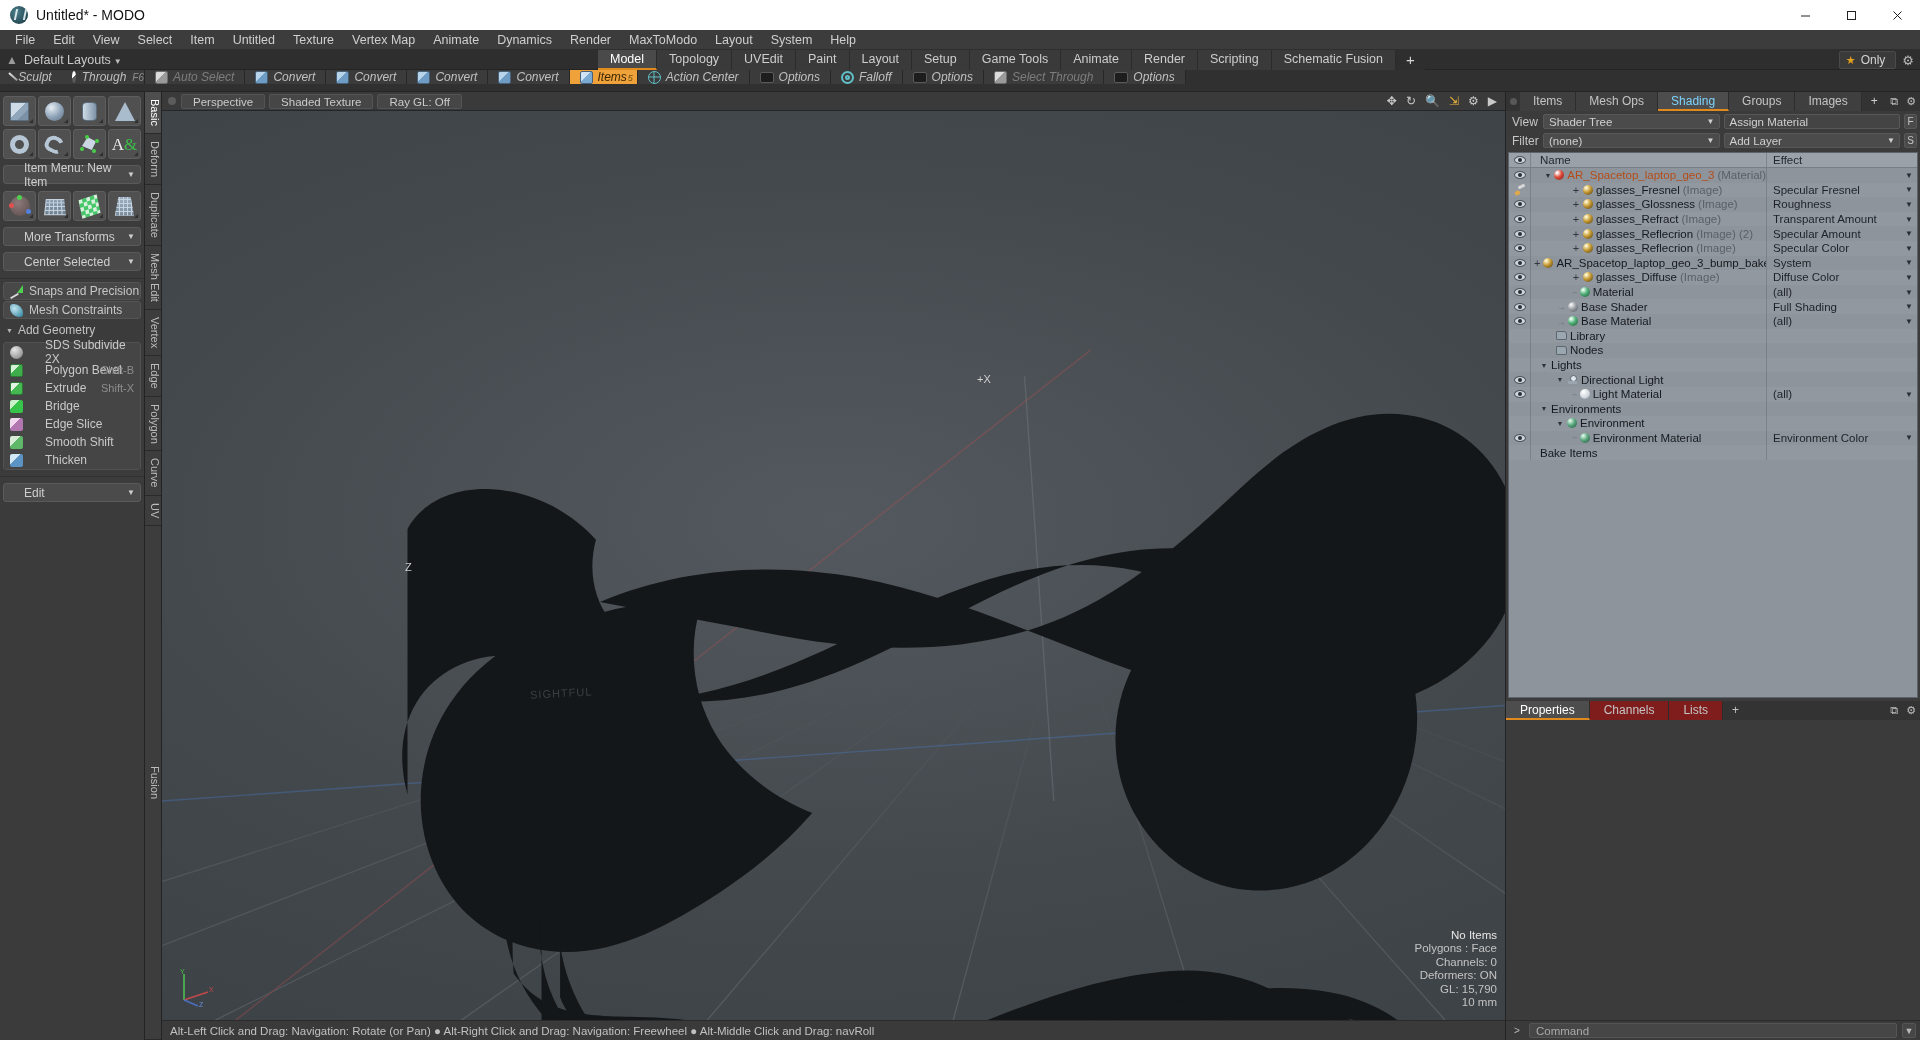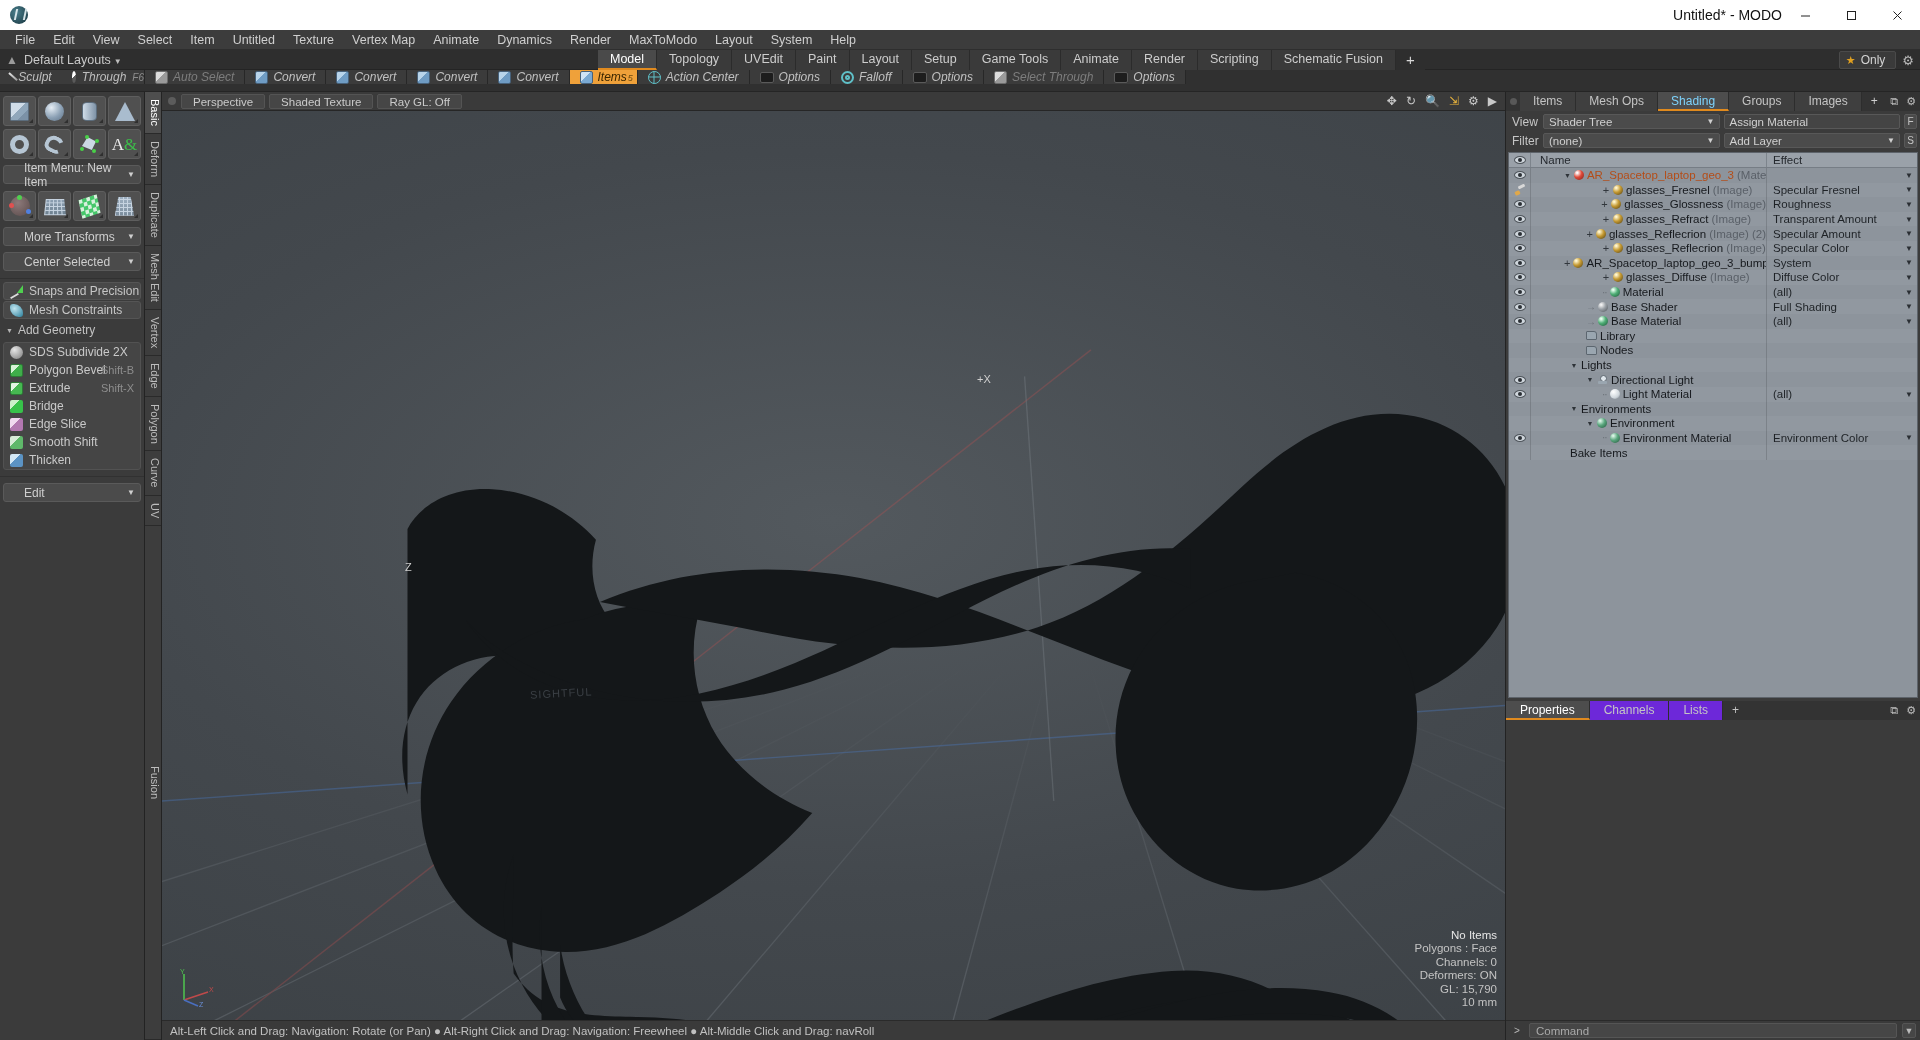--- a/index.html
+++ b/index.html
@@ -20,21 +20,21 @@
   }
   .titlebar .app-icon {
     width: 18px; height: 18px; margin: 0 8px 0 10px; border-radius: 50%;
     background: radial-gradient(circle at 35% 35%, #4a7f8c, #16323c);
     display: inline-block; position: relative; flex: 0 0 18px;
   }
   .titlebar .app-icon::after {
     content: ""; position: absolute; left: 5px; top: 3px; width: 7px; height: 11px;
     border-left: 2px solid #d7e6ea; border-right: 2px solid #d7e6ea; transform: skewX(-12deg);
   }
-  .titlebar .title { flex: 1 1 auto; font-size: 14px; color: #111; text-align: right; }
+  .titlebar .title { flex: 1 1 auto; font-size: 14px; color: #111; }
   .win-btns { display: flex; height: 30px; }
   .win-btn {
     width: 46px; height: 30px; display: flex; align-items: center; justify-content: center;
     font-size: 13px; color: #222;
   }
   .win-btn svg { display: block; }
 
   
   .menubar {
     height: 20px; flex: 0 0 20px; background: #3c3c3c; display: flex; align-items: center;
@@ -172,21 +172,21 @@
     margin: 0 3px 1px 3px; height: 18px; background: #484848; border: 1px solid #555; border-radius: 3px;
     display: flex; align-items: center; gap: 6px; padding-left: 6px; font-size: 12px; color: #c6c6c6;
     position: relative;
   }
   .lp-head {
     display: flex; align-items: center; gap: 5px; padding: 3px 0 3px 6px; font-size: 12px; color: #c3c3c3;
   }
   .lp-head .tri { font-size: 7px; color: #b4b4b4; }
   .lp-list { margin: 2px 3px; background: #454545; border: 1px solid #525252; border-radius: 3px; }
   .lp-item {
-    height: 18px; display: flex; align-items: center; gap: 6px; padding-left: 6px;
+    height: 18px; display: flex; align-items: center; gap: 22px; padding-left: 6px;
     font-size: 12px; color: #c9c9c9; position: relative;
   }
   .lp-item .sc { position: absolute; right: 6px; font-size: 11px; color: #8e8e8e; }
   .ic-sm { width: 13px; height: 13px; flex: 0 0 13px; border-radius: 2px; }
   .ic-snap { background: none; position: relative; }
   .ic-snap::before { content:""; position:absolute; left:0; bottom:1px; width:9px; height:2px; background:#dcdcdc; transform: rotate(-30deg); }
   .ic-snap::after { content:""; position:absolute; right:0; top:0; width:0; height:0; border-left:6px solid transparent; border-right:0 solid transparent; border-bottom:8px solid #4fd04f; }
   .ic-mesh { background: radial-gradient(circle at 35% 35%, #bfe4ef, #2a7f9b); border-radius: 3px 9px 3px 9px; }
   .ic-sds { background: radial-gradient(circle at 35% 30%, #e6e6e6, #7a7a7a); border-radius: 50%; }
   .ic-bev { background: linear-gradient(135deg,#d6f2d6 0 40%, #3fae4a 40% 100%); border:1px solid #2d7a36; }
@@ -280,21 +280,21 @@
     display: flex; flex-direction: column; overflow: hidden; min-height: 0;
   }
   .tree-hdr { height: 15px; display: flex; background: #9aa1a9; border-bottom: 1px solid #767d85; flex: 0 0 15px; }
   .th-eye { width: 22px; border-right: 1px solid #7d848c; display:flex;align-items:center;justify-content:center; }
   .th-name { flex: 1 1 auto; font-size: 11.5px; color: #25292e; padding-left: 9px; line-height: 15px; border-right: 1px solid #7d848c; }
   .th-eff  { width: 150px; font-size: 11.5px; color: #25292e; padding-left: 6px; line-height: 15px; }
   .tree-body { flex: 1 1 auto; background: #8d949c; overflow: hidden; }
   .trow { height: 14.6px; display: flex; align-items: center; font-size: 11.5px; color: #1e2226; }
   .trow:nth-child(even) { background: rgba(255,255,255,.045); }
   .t-eye { width: 22px; flex: 0 0 22px; display: flex; align-items: center; justify-content: center; border-right: 1px solid rgba(0,0,0,.14); height:100%; }
-  .t-name { flex: 1 1 auto; display: flex; align-items: center; gap: 3px; overflow: hidden; white-space: nowrap; border-right: 1px solid rgba(0,0,0,.14); height:100%;margin-left:30px; }
+  .t-name { flex: 1 1 auto; display: flex; align-items: center; gap: 3px; overflow: hidden; white-space: nowrap; border-right: 1px solid rgba(0,0,0,.14); height:100%; }
   .t-eff { width: 150px; flex: 0 0 150px; display: flex; align-items: center; justify-content: space-between; padding: 0 4px 0 6px; height:100%; }
   .t-eff .dc { font-size: 8px; color: #2a2e33; }
   .t-name .lbl { color: #16191d; }
   .t-name .sub { color: #5a6068; }
   .t-name .sel { color: #b44d18; }
   .eye {
     width: 12px; height: 8px; border-radius: 50% ; background: #cfd6dc; border: 1px solid #4d5359;
     position: relative; display: inline-block;
   }
   .eye::after { content:""; position:absolute; left:3.5px; top:1px; width:4px; height:4px; border-radius:50%; background:#2a2f34; }
@@ -315,21 +315,21 @@
   .fold::before { content:""; position:absolute; inset:0; background:#9aa6b0; border:1px solid #5c666f; border-radius:1px 3px 1px 1px; }
   .bulb { width: 10px; height: 10px; border-radius: 50%; background: radial-gradient(circle at 35% 30%,#fff,#cfd6dc 60%,#7e858c); display:inline-block; flex:0 0 10px;}
   .light-ic { width: 11px; height: 10px; display:inline-block; flex:0 0 11px; position:relative;}
   .light-ic::before{content:"";position:absolute;left:3px;top:0;width:5px;height:5px;border-radius:50%;background:#dfe6ec;border:1px solid #5c666f;}
   .light-ic::after{content:"";position:absolute;left:1px;top:6px;width:9px;height:3px;background:#9aa6b0;border-radius:1px;}
 
   .rp-bottom { flex: 0 0 auto; }
   .props-tabs {
     height: 19px; background: #333; display: flex; align-items: stretch; margin-top: 3px; position: relative;
   }
-  .pt { padding: 0 14px; height: 19px; line-height: 18px; font-size: 12px; color: #c4c4c4; background: #6d28d9; border-right: 1px solid #2d2d2d; }
+  .pt { padding: 0 14px; height: 19px; line-height: 18px; font-size: 12px; color: #c4c4c4; background: #7f1d1d; border-right: 1px solid #2d2d2d; }
   .pt.active { background: #4d4d4d; color: #fff; border-bottom: 2px solid #e08a1e; }
   .pt.plus { background: #333; border: none; padding: 0 9px; }
   .props-tabs .right-ic { position: absolute; right: 4px; top: 0; height: 19px; display: flex; align-items: center; gap: 8px; color: #bdbdbd; font-size: 11px; }
   .props-body { height: 300px; background: #3b3b3b; }
 
   
   .cmdbar {
     height: 20px; flex: 0 0 20px; background: #3a3a3a; display: flex; align-items: center;
     gap: 5px; padding: 0 4px; border-top: 1px solid #2a2a2a;
   }

